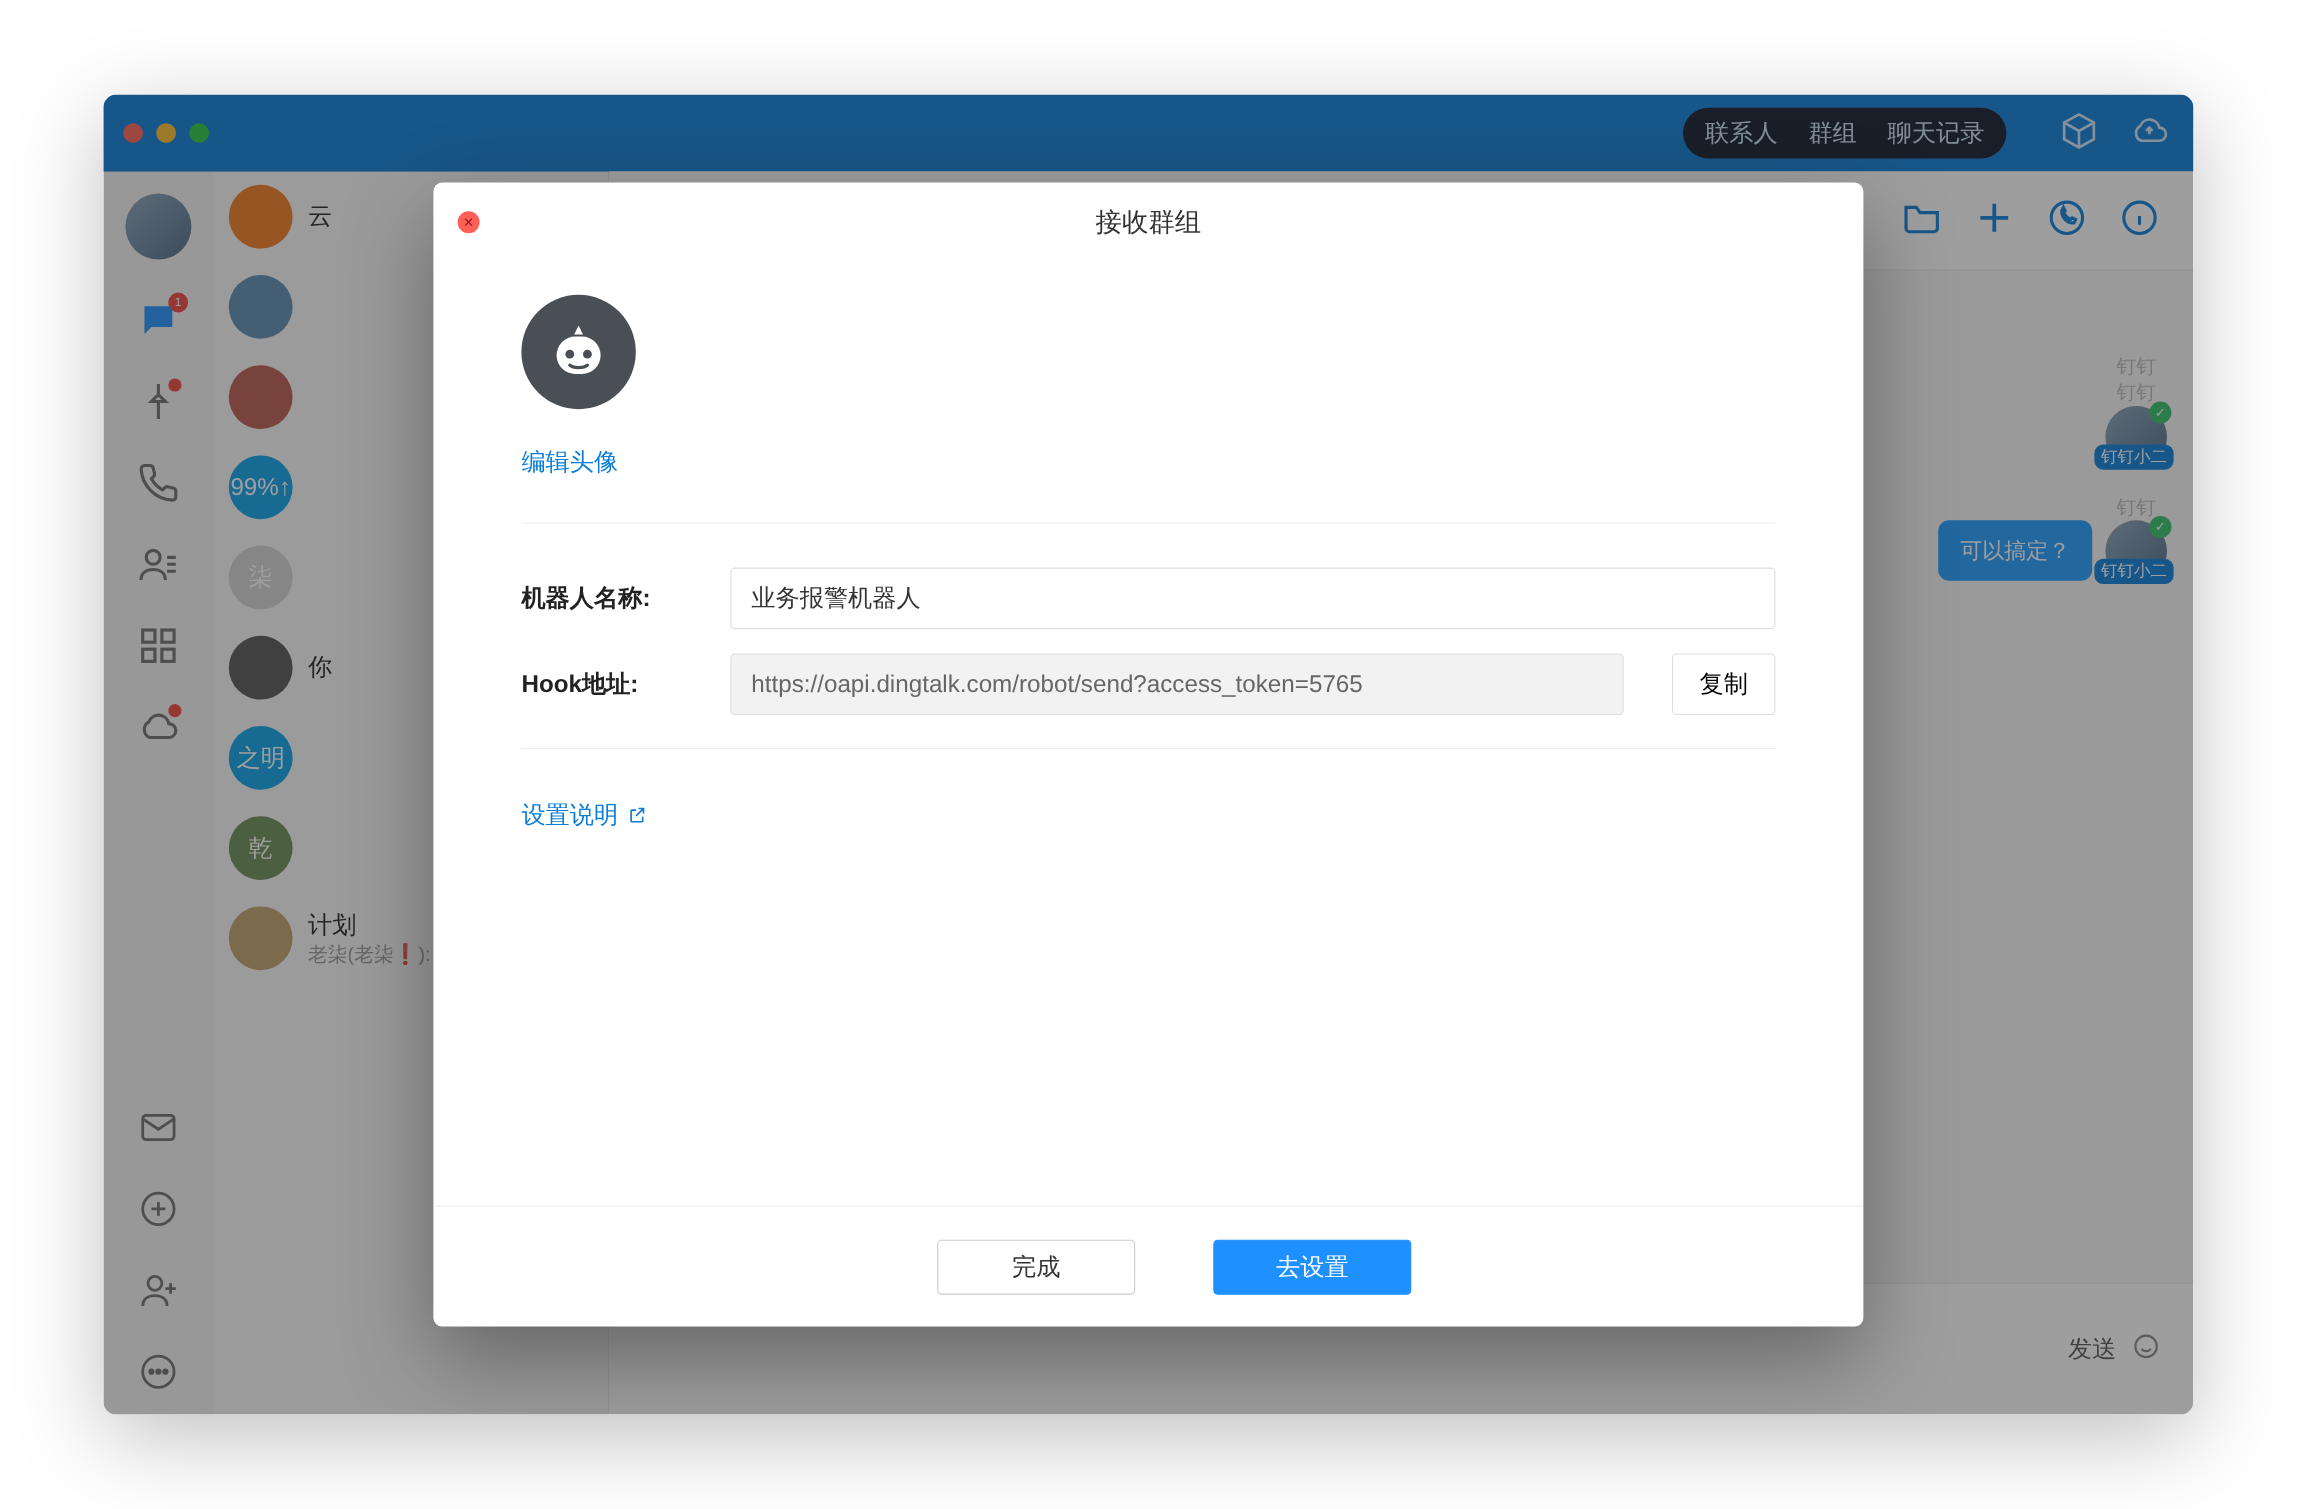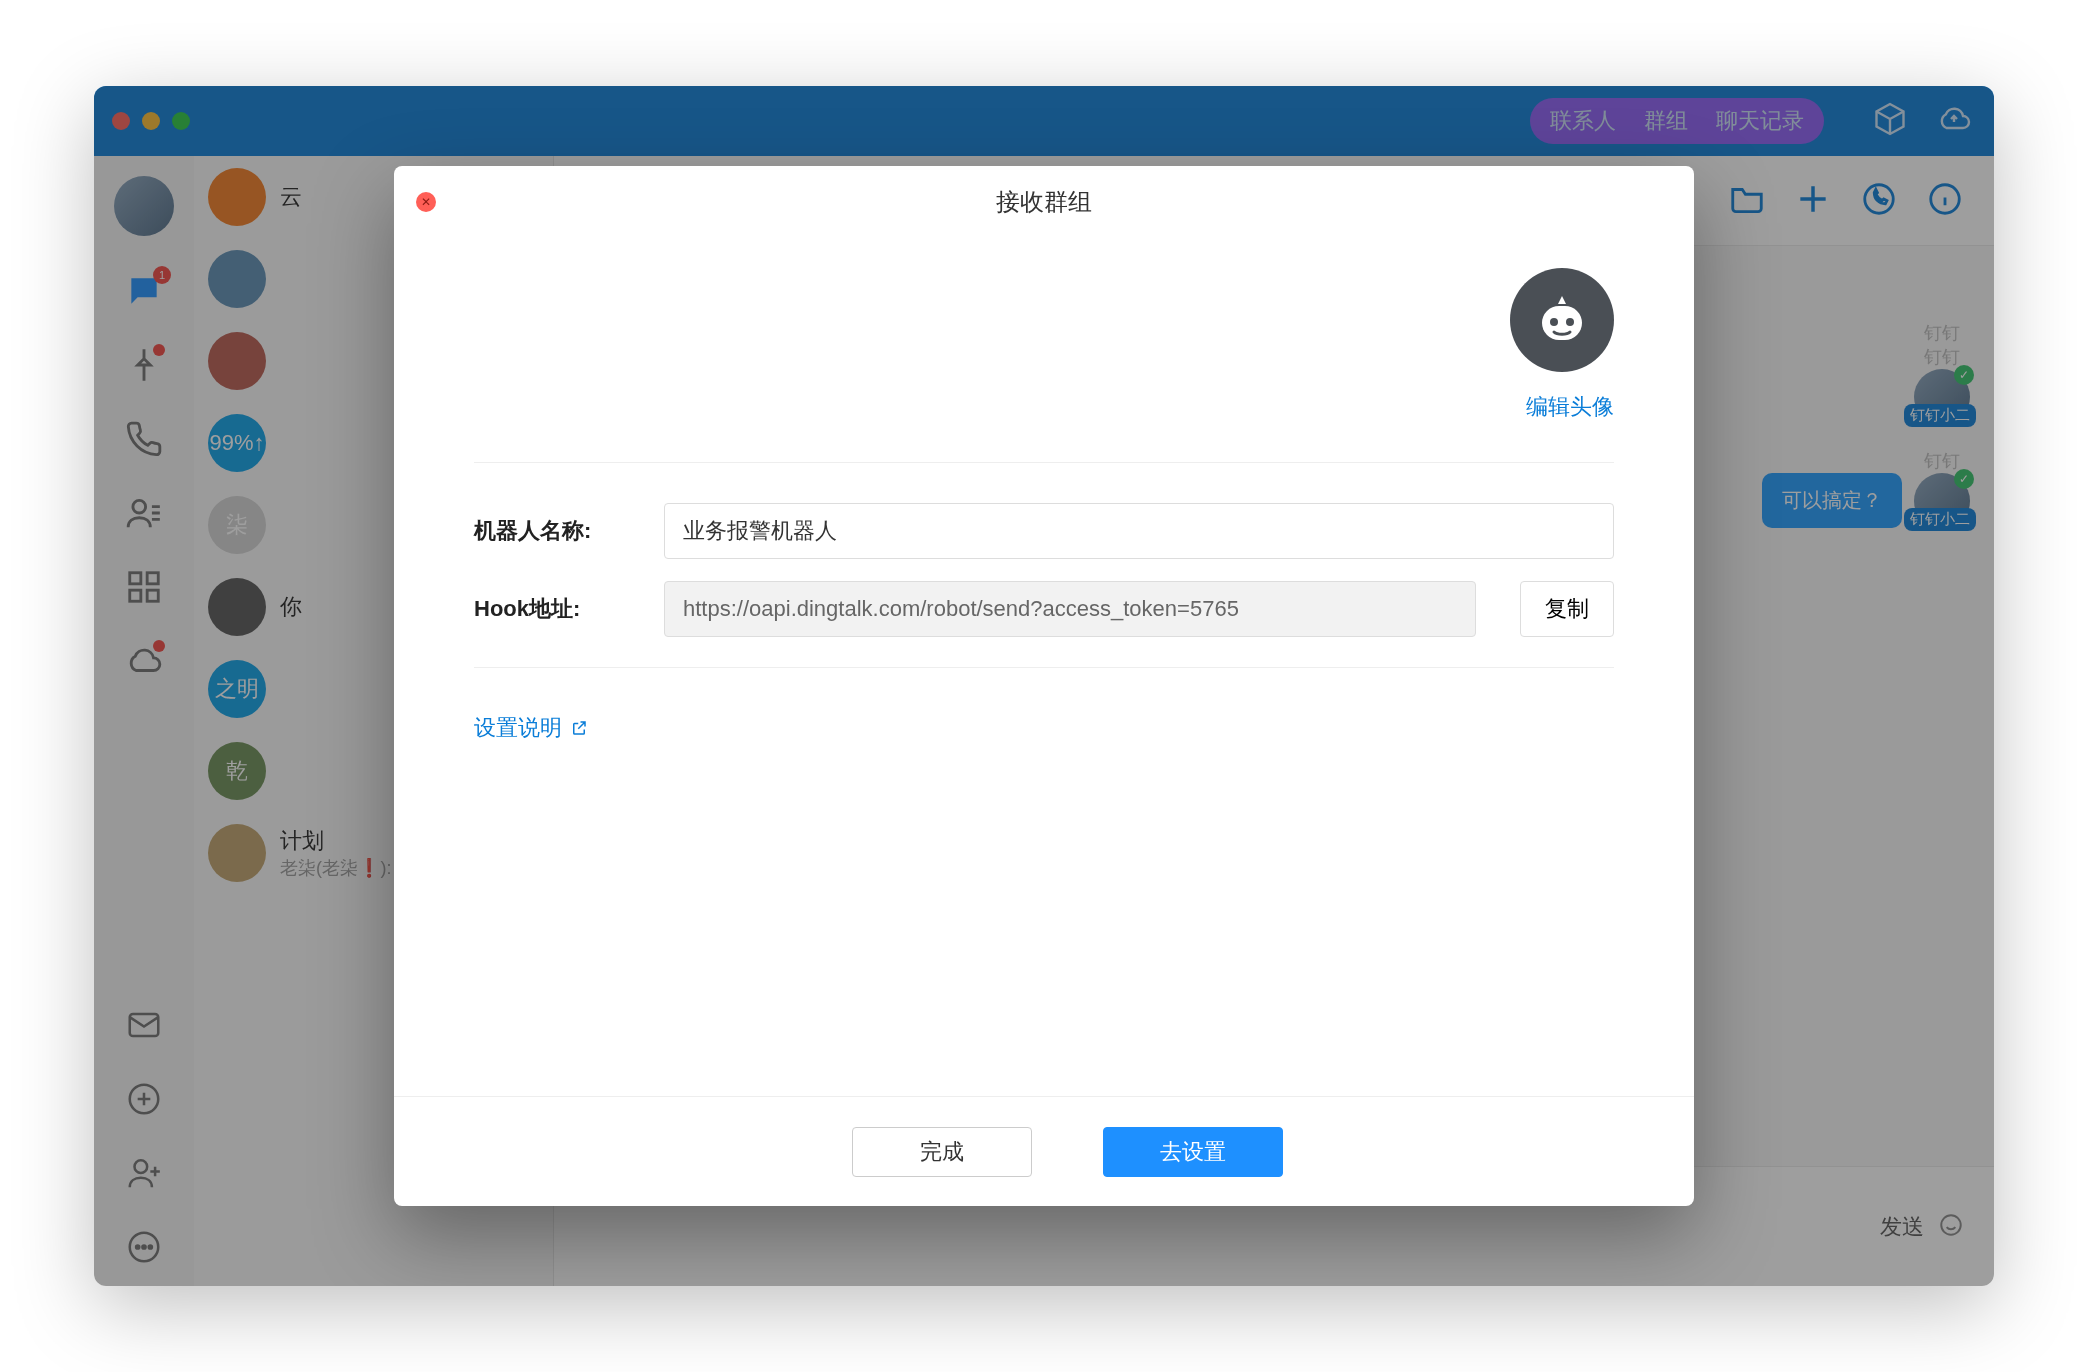--- a/index.html
+++ b/index.html
@@ -26,21 +26,21 @@
   background: #0a7dd8;
   display: flex;
   align-items: center;
   padding: 0 18px;
   position: relative;
 }
 .traffic { display: flex; gap: 12px; }
 .traffic span { width: 18px; height: 18px; border-radius: 50%; display: inline-block; }
 .tr-red { background:#ff5f57; } .tr-yellow{background:#febc2e;} .tr-green{background:#28c840;}
 .titlebar-right { position:absolute; right:22px; display:flex; gap:28px; align-items:center; }
-.titlebar-tabs { position:absolute; right:170px; display:flex; gap:28px; color:#c9e1f6; font-size:22px; background:#8b5cf6; padding:8px 20px; border-radius:30px;}
+.titlebar-tabs { position:absolute; right:170px; display:flex; gap:28px; color:#c9e1f6; font-size:22px; background:#0f172a; padding:8px 20px; border-radius:30px;}
 .tl-icon { color:#cfe6fa; }
 .tl-icon svg { width:36px; height:36px; }
 
 .body { display:flex; height: calc(100% - 70px); }
 .sidebar {
   width: 100px;
   background:#f5f5f5;
   display:flex;
   flex-direction:column;
   align-items:center;
@@ -106,21 +106,21 @@
   font-size:24px; color:#333;
 }
 .modal-close {
   position:absolute; left:22px; top:26px;
   width:20px; height:20px; border-radius:50%;
   background:#ff5f57;
   display:flex; align-items:center; justify-content:center;
   color:#8c1a13; font-size:12px;
 }
 .modal-body { flex:1; padding:0 80px; overflow:auto;}
-.robo-avatar-wrap { display:flex; flex-direction:column; align-items:flex-end; gap:20px; padding:30px 0 40px; border-bottom:1px solid #eee;}
+.robo-avatar-wrap { display:flex; flex-direction:column; align-items:flex-start; gap:33px; padding:30px 0 40px; border-bottom:1px solid #eee;}
 .robo-avatar { width:104px; height:104px; border-radius:50%; background:#4a4f55; display:flex; align-items:center; justify-content:center;}
 .robo-avatar svg { width:64px; height:64px; }
 .edit-avatar { color:#0a7dd8; font-size:22px; }
 .form { padding:40px 0 0; }
 .form-row { display:flex; align-items:center; gap:30px; margin-bottom:22px;}
 .form-row label { width:160px; font-size:22px; color:#222; font-weight:600; text-align:left;}
 .form-row .field { flex:1; height:56px; border:1px solid #ddd; border-radius:4px; font-size:22px; padding:0 18px; background:#fff; color:#333;}
 .form-row .field.readonly { background:#f2f2f2; color:#666;}
 .hook-row .field { flex:1; }
 .copy-btn { height:56px; padding:0 24px; border:1px solid #ddd; border-radius:4px; background:#fff; font-size:22px; margin-left:14px;}

